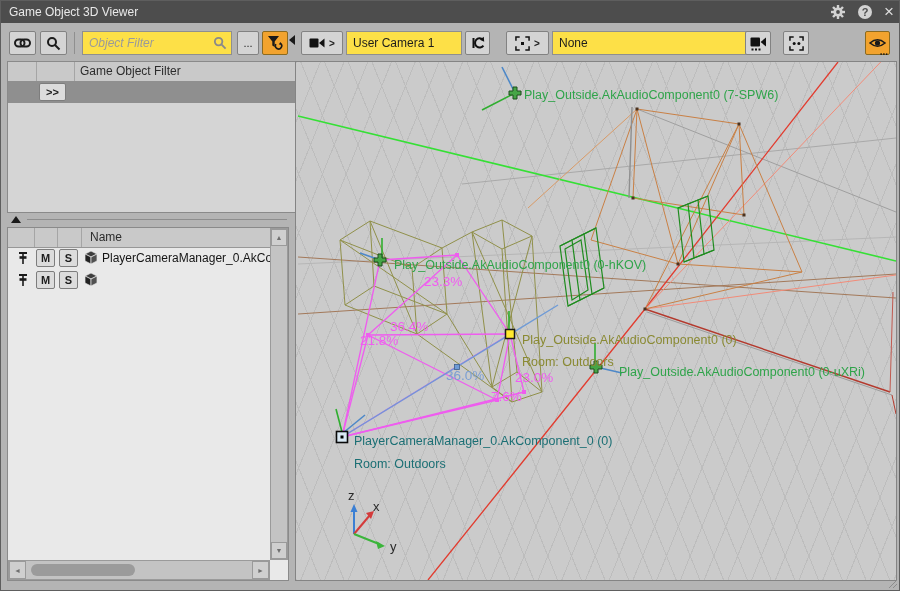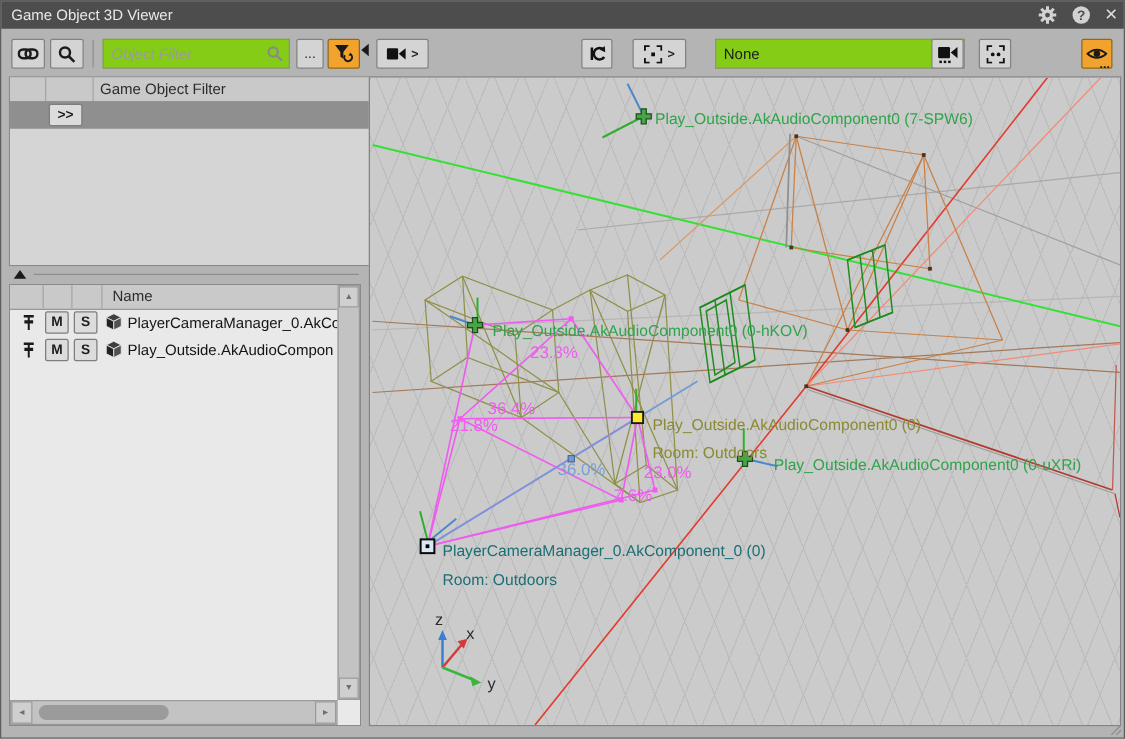--- a/index.html
+++ b/index.html
@@ -8,21 +8,21 @@
   .abs{position:absolute;}
   
   .window{position:absolute;inset:0;border:1px solid #5e5e5e;box-sizing:border-box;background:#b4b4b4;}
   .titlebar{position:absolute;left:0;top:0;right:0;height:22px;background:#4d4d4d;}
   .titlebar .title{position:absolute;left:8px;top:0;line-height:22px;font-size:12px;color:#e9e9e9;}
   .tb-ico{position:absolute;top:3px;width:16px;height:16px;color:#d4d4d4;font-size:14px;line-height:16px;text-align:center;cursor:default;}
   
   .btn{position:absolute;background:#d4d4d4;border:1px solid #828282;border-radius:2px;
        display:flex;align-items:center;justify-content:center;box-sizing:border-box;}
   .btn.orange{background:#f2a32e;border-color:#8a6a20;}
-  .field{position:absolute;background:#84cc16;border:1px solid #8f8f8f;box-sizing:border-box;
+  .field{position:absolute;background:#fde047;border:1px solid #8f8f8f;box-sizing:border-box;
          font-family:"Liberation Sans",sans-serif;font-size:12px;color:#1c1c1c;padding:0 6px;outline:none;}
   .field::placeholder{color:#9a9a9a;font-style:italic;}
   .vsep{position:absolute;width:1px;background:#8f8f8f;}
   .split-gt{font-size:10px;color:#222;margin-left:4px;font-weight:bold;}
   
   .panel-border{border:1px solid #8a8a8a;box-sizing:border-box;}
   .thead{background:#c9c9c9;border-bottom:1px solid #979797;color:#2c2c2c;font-size:12px;}
   .scroll{background:#c3c3c3;border:1px solid #9a9a9a;box-sizing:border-box;}
   .sbtn{position:absolute;background:#cfcfcf;border:1px solid #9a9a9a;box-sizing:border-box;
         color:#6f6f6f;font-size:7px;display:flex;align-items:center;justify-content:center;}
@@ -102,40 +102,41 @@
   </div>
   <span class="abs" style="left:288px;top:34px;width:0;height:0;border-top:5px solid transparent;border-bottom:5px solid transparent;border-right:6px solid #1a1a1a;"></span>
 
   <div class="btn" style="left:300px;top:30px;width:42px;height:24px;">
     <svg width="16" height="12" viewBox="0 0 16 12">
       <rect x="0.5" y="1.5" width="9" height="9" rx="1" fill="#111"></rect>
         <path d="M10,6 L15.5,1.5 V10.5 Z" fill="#111"></path>
       </svg>
     <span class="split-gt">&gt;</span>
   </div>
+  <input class="field" style="left: 345px; top: 30px; width: 116px; height: 24px;" value="User Camera 1">
   <div class="btn" style="left:464px;top:30px;width:25px;height:24px;">
     <svg width="16" height="16" viewBox="0 0 16 16">
       <line x1="3.5" y1="3" x2="3.5" y2="13" stroke="#111" stroke-width="2"></line>
       <path d="M12.8,4.6 A4.6,4.6 0 1 0 13.4,10.6" fill="none" stroke="#111" stroke-width="2"></path>
       <polygon points="13.8,1.8 9.8,4.8 14.2,6.8" fill="#111"></polygon>
       </svg>
   </div>
   <div class="btn" style="left:505px;top:30px;width:43px;height:24px;">
     <svg width="15" height="15" viewBox="0 0 16 16">
       <g fill="none" stroke="#111" stroke-width="1.6">
         <path d="M1,5 V1 H5"></path>
           <path d="M11,1 H15 V5"></path>
           <path d="M15,11 V15 H11"></path>
           <path d="M5,15 H1 V11"></path>
         </g>
       <rect x="6.4" y="6.4" width="3.2" height="3.2" fill="#111"></rect>
       </svg>
     <span class="split-gt">&gt;</span>
   </div>
-  <input class="field" style="left: 571px; top: 30px; width: 200px; height: 24px;" value="None">
+  <input class="field" style="left: 551px; top: 30px; width: 200px; height: 24px;" value="None">
   <div class="btn" style="left:744px;top:30px;width:26px;height:24px;">
     <svg width="17" height="15" viewBox="0 0 17 15">
       <rect x="0.5" y="1.5" width="9.5" height="9" rx="1" fill="#111"></rect>
         <path d="M10.6,6 L16,1.5 V10.5 Z" fill="#111"></path>
       <rect x="1.5" y="12.5" width="2" height="2" fill="#111"></rect>
         <rect x="5" y="12.5" width="2" height="2" fill="#111"></rect>
       <rect x="8.5" y="12.5" width="2" height="2" fill="#111"></rect>
       </svg>
   </div>
   <div class="btn" style="left:782px;top:30px;width:26px;height:24px;">
@@ -219,21 +220,20 @@
           <span>M</span>
         </div>
       <div class="minibtn abs" style="left:51px;top:2px;width:19px;height:18px;">
           <span>S</span>
         </div>
       <svg class="abs" style="left:76px;top:3px;" width="14" height="15" viewBox="0 0 14 15">
         <polygon points="7,1 13,4 7,7 1,4" fill="#3e3e3e" stroke="#e8e8e8" stroke-width="0.7"></polygon>
         <polygon points="1,4 7,7 7,14 1,11" fill="#232323" stroke="#e8e8e8" stroke-width="0.7"></polygon>
         <polygon points="13,4 7,7 7,14 13,11" fill="#515151" stroke="#e8e8e8" stroke-width="0.7"></polygon>
         </svg>
-      <span class="rowtext abs" style="left:94px;top:4px;width:168px;">Play_Outside.AkAudioCompon</span>
     </div>
 
     <div class="scroll abs" style="right:0;top:0;width:18px;height:332px;">
       <div class="sbtn" style="left:0;top:0;width:16px;height:17px;">▲</div>
       <div class="sbtn" style="left:0;bottom:0;width:16px;height:17px;">▼</div>
     </div>
 
     <div class="scroll abs" style="left:0;bottom:0;right:18px;height:20px;">
       <div class="sbtn" style="left:0;top:0;width:17px;height:18px;">◄</div>
       <div class="sbtn" style="right:0;top:0;width:17px;height:18px;">►</div>

